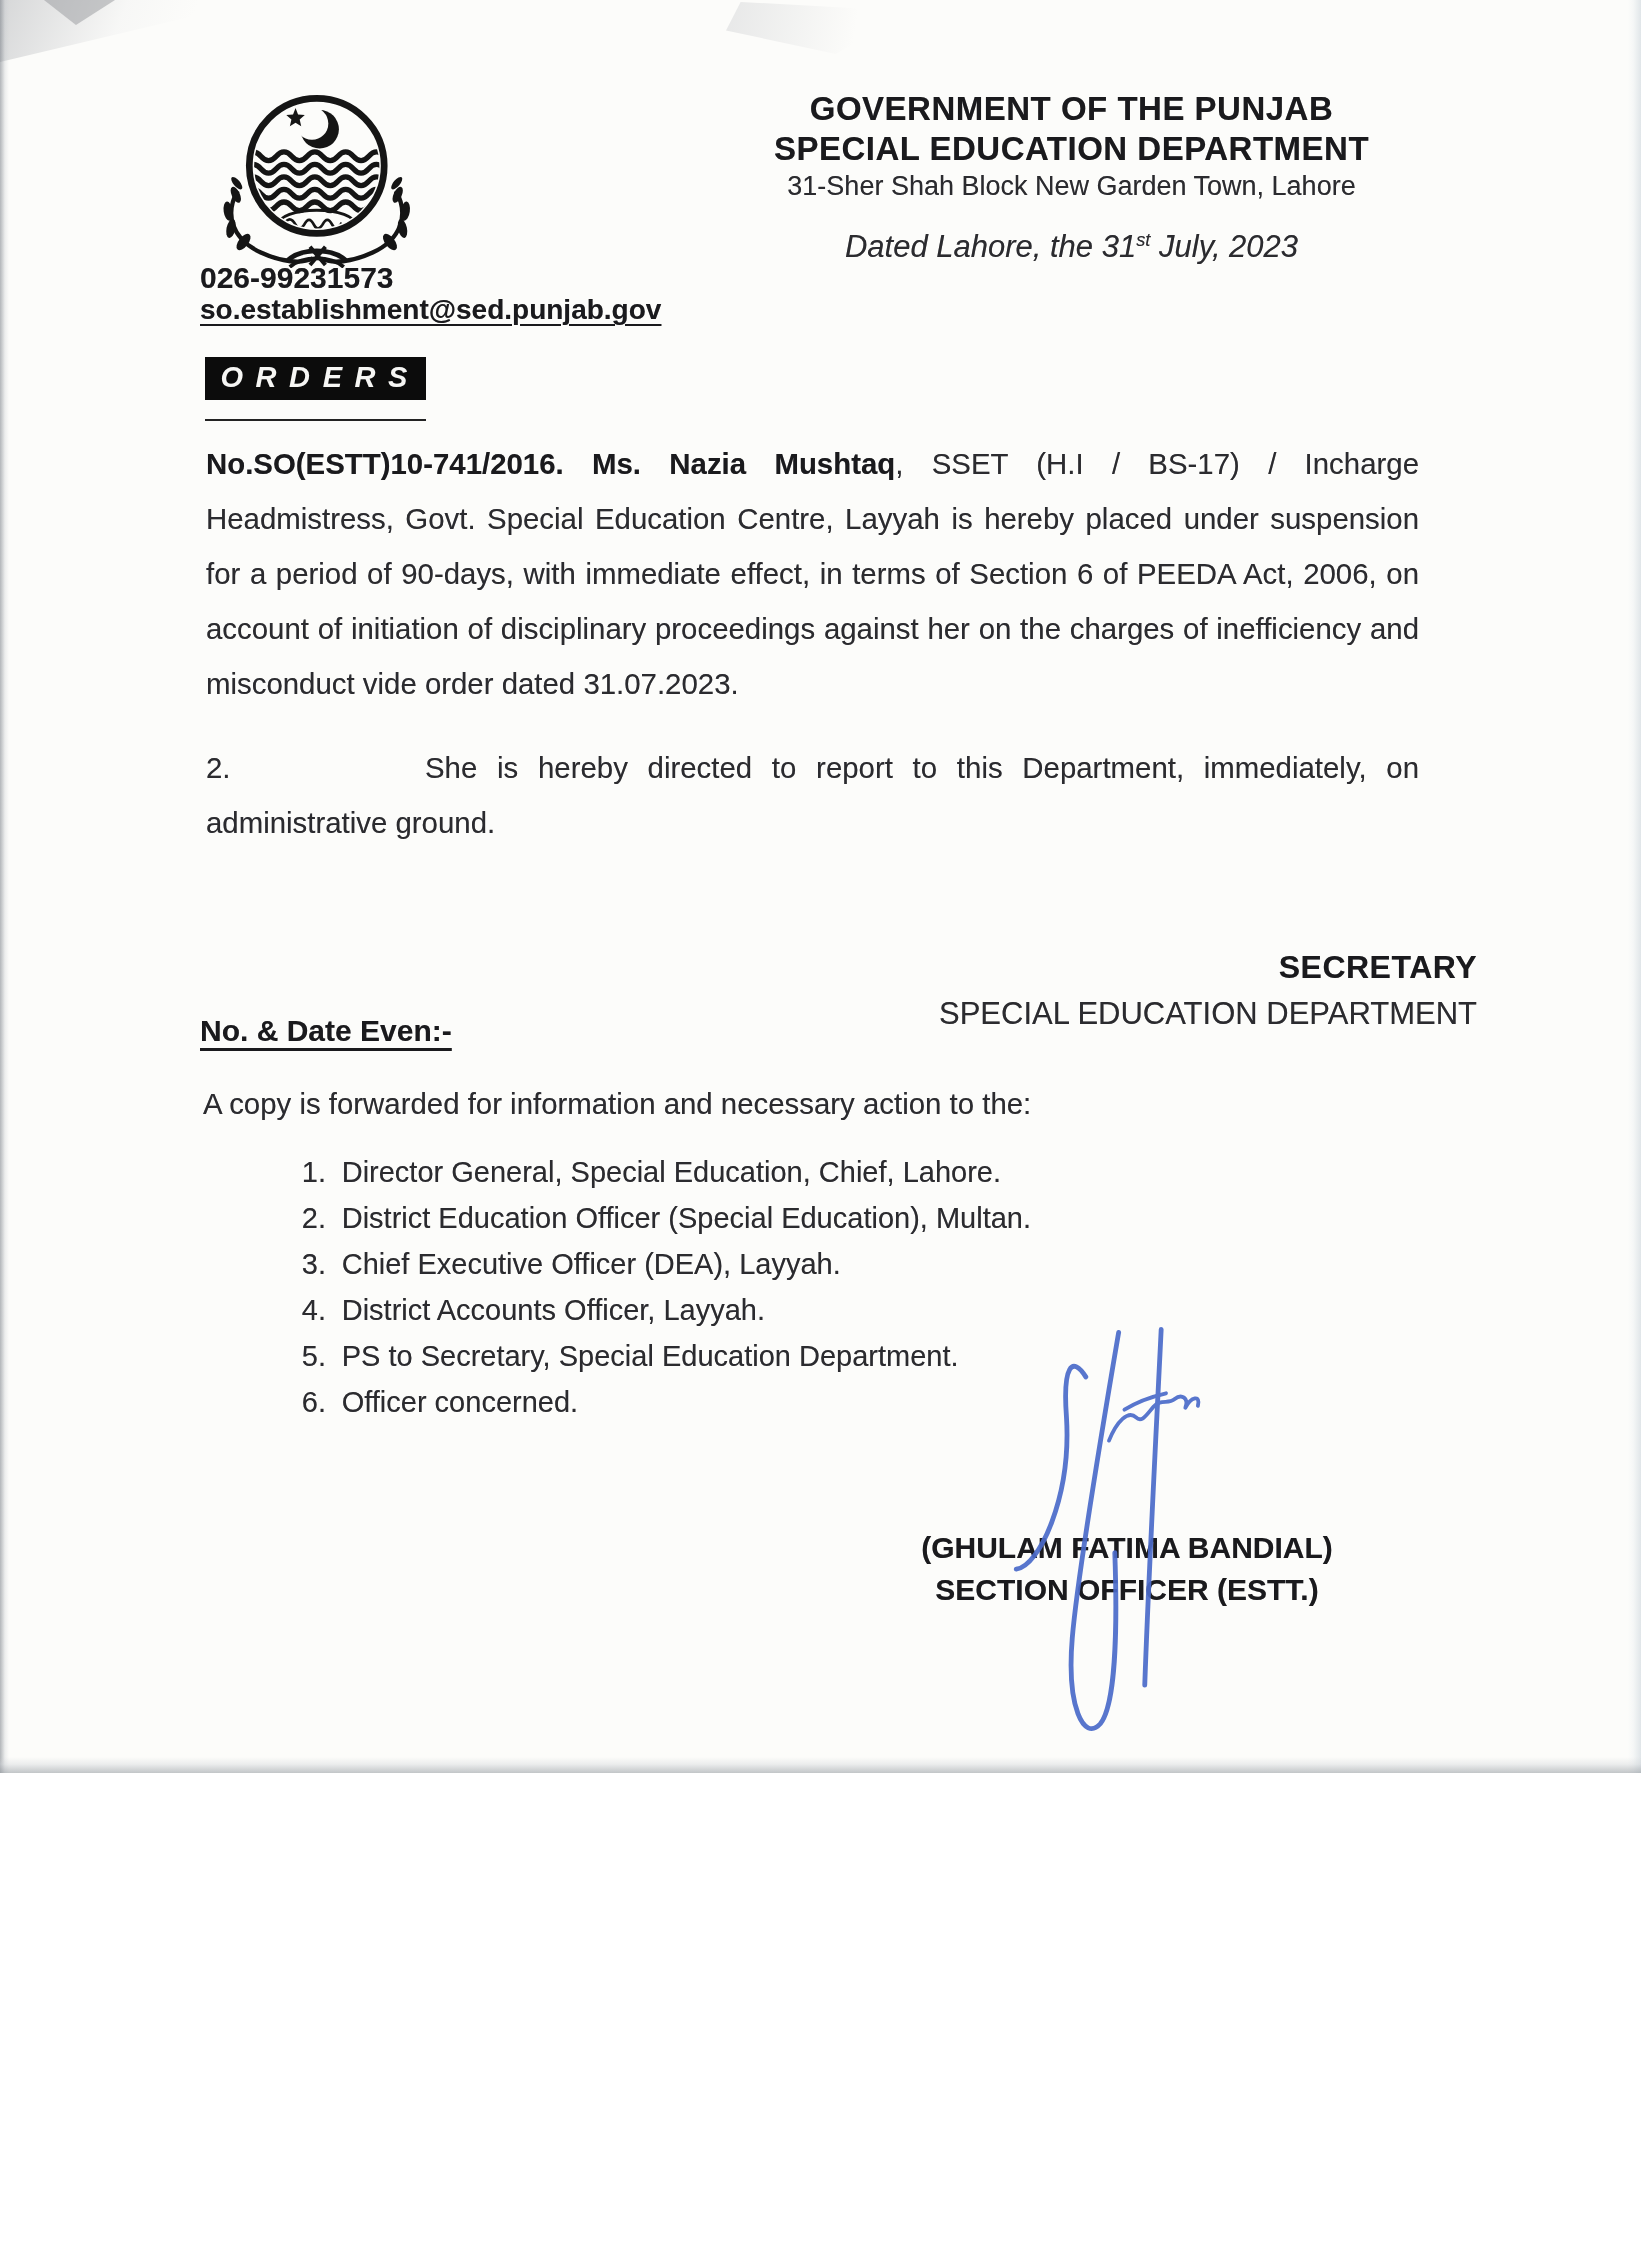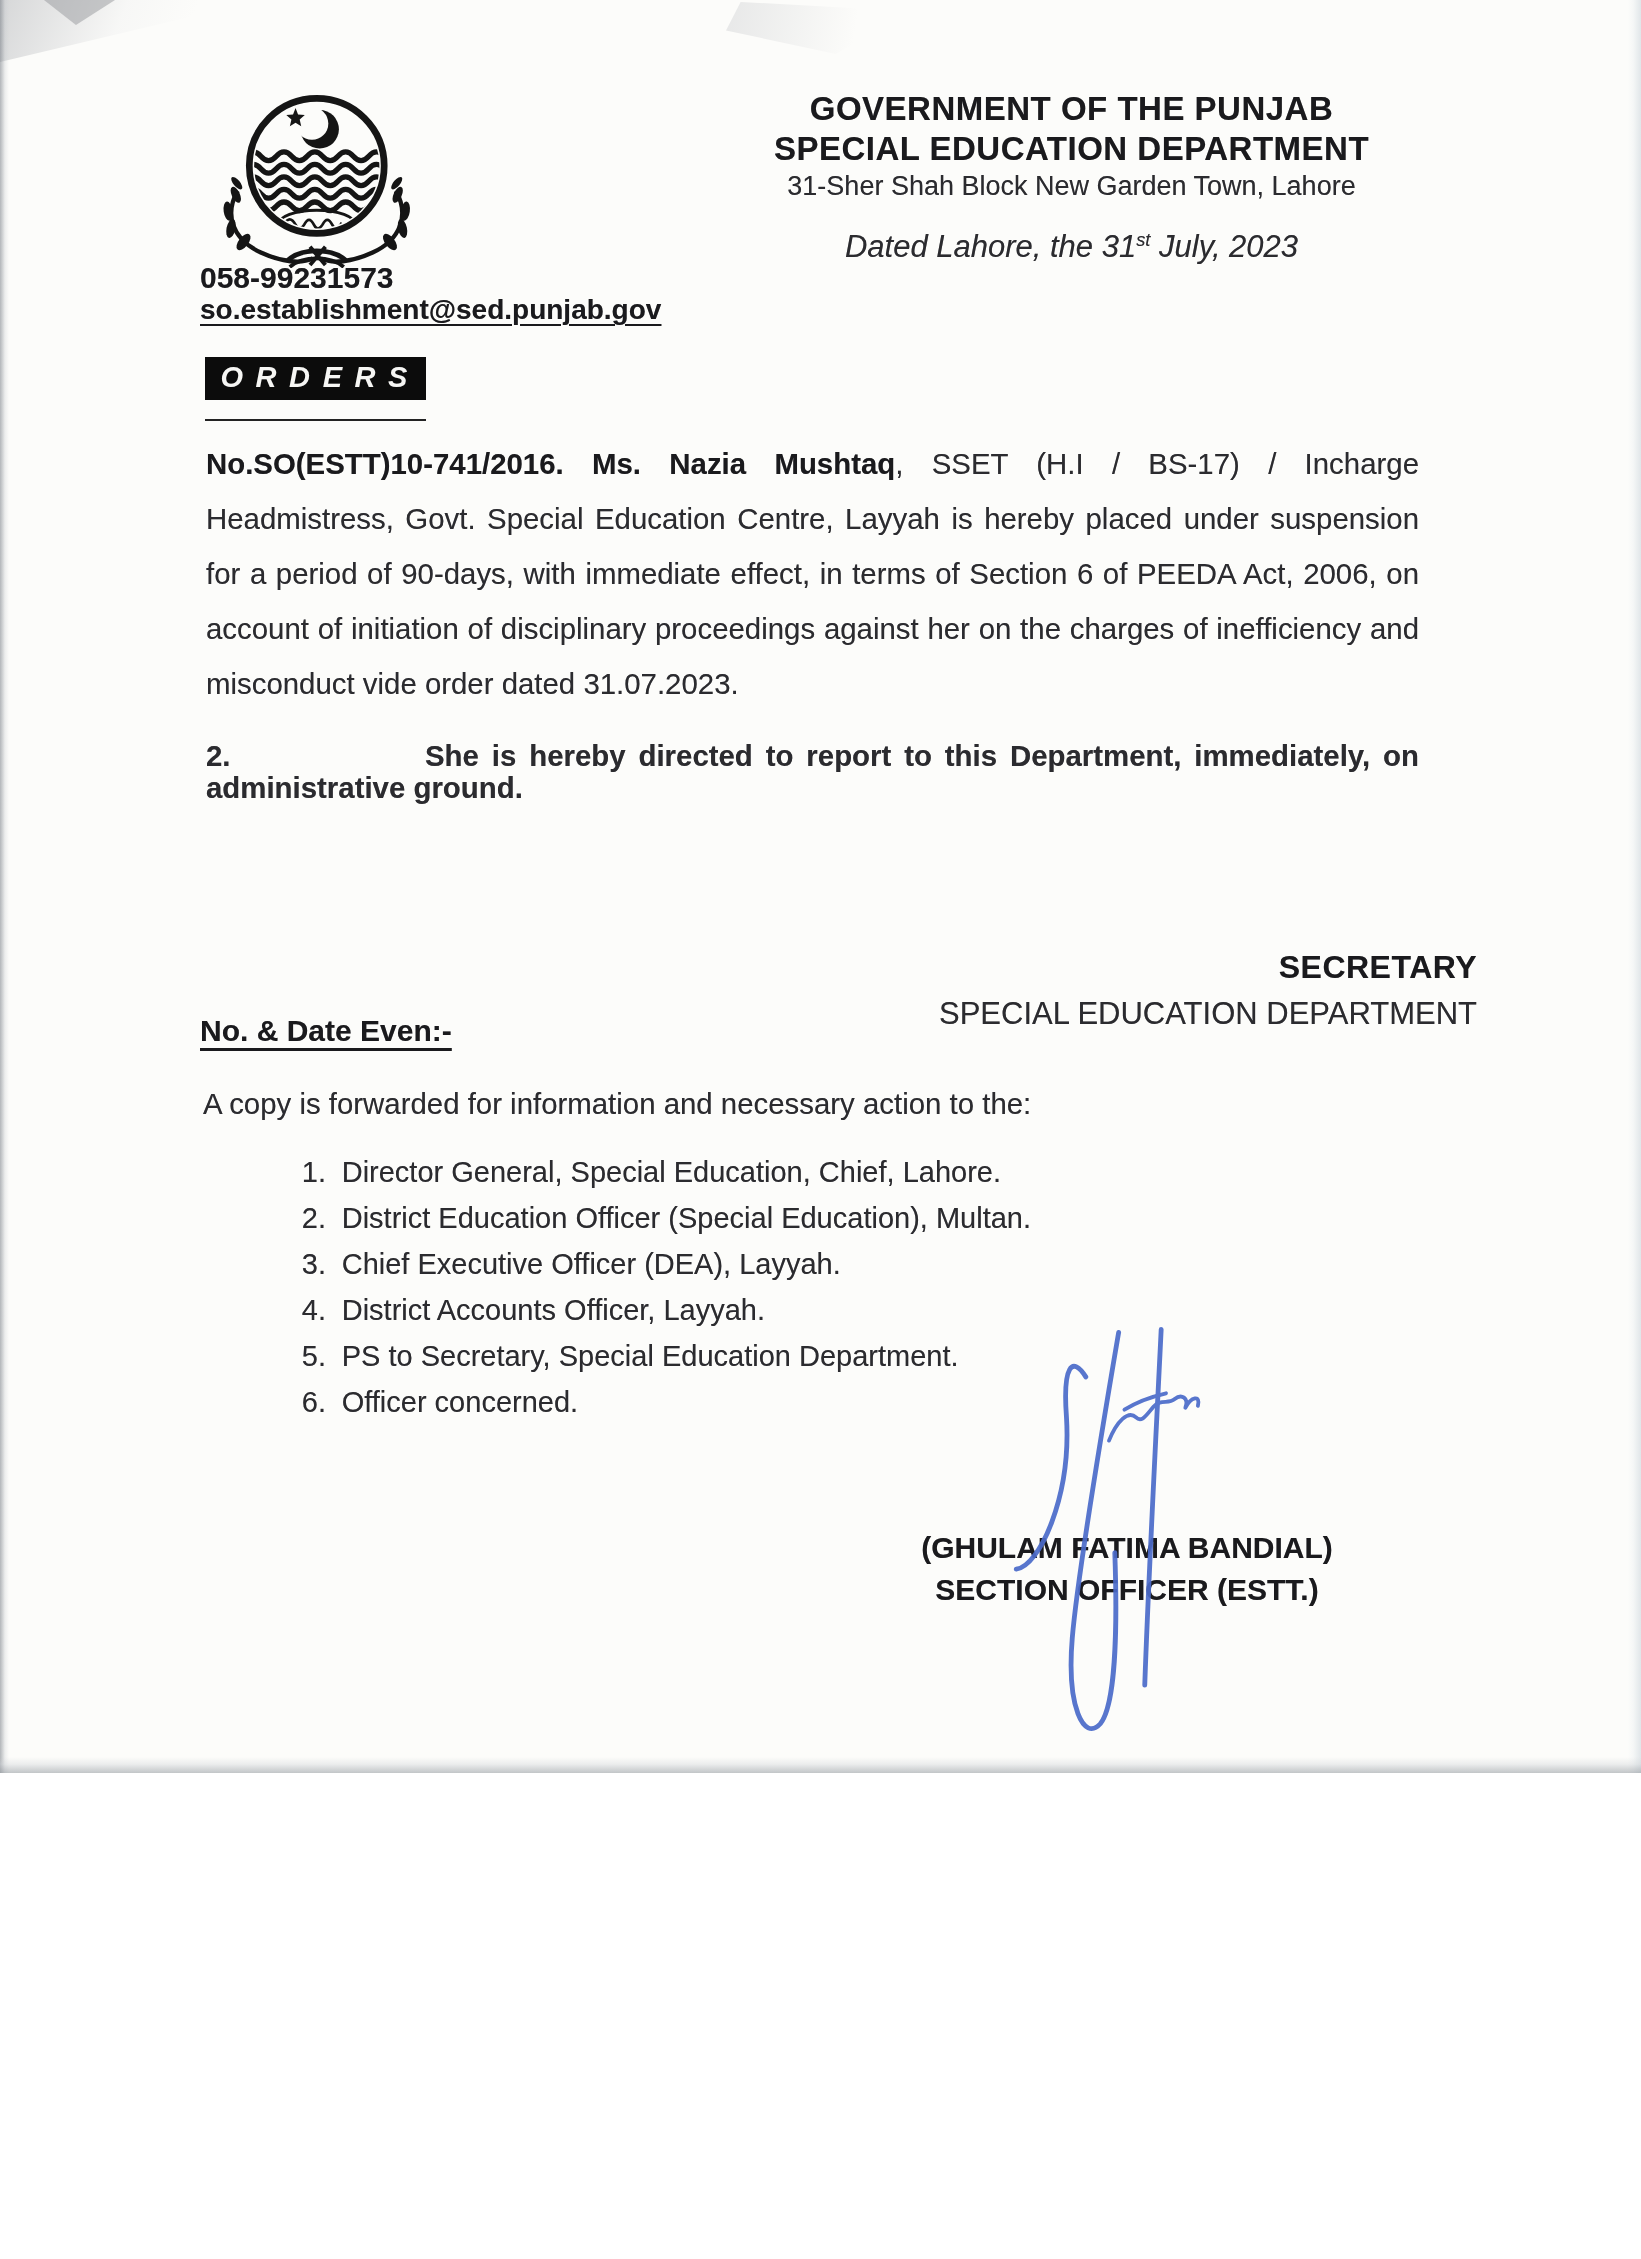--- a/index.html
+++ b/index.html
@@ -42,21 +42,21 @@
   
   .orders-wrap{position:absolute;left:205px;top:357px;border-bottom:2.9px solid #232323;padding-bottom:19px;}
   .orders-box{display:inline-block;background:var(--orders-bg);color:var(--orders-fg);
     font-style:italic;font-weight:bold;font-size:29px;letter-spacing:12.6px;
     padding:3.9px 5.8px 5.8px 15.4px;text-shadow:none;}
   
   .para1{position:absolute;left:206px;top:436px;width:1213px;margin:0;
     font-size:29.4px;line-height:55px;text-align:justify;}
   .para1 b{color:var(--ink-bold);}
   .para2{position:absolute;left:206px;top:740px;width:1213px;margin:0;
-    font-size:29.4px;line-height:32px;text-align:justify;font-weight:bold;}
+    font-size:29.4px;line-height:55px;text-align:justify;}
   .pnum{display:inline-block;width:219px;}
   
   .closer{position:absolute;left:772px;top:946px;width:705px;text-align:right;}
   .sec{font-weight:bold;font-size:32px;line-height:42px;color:var(--ink-bold);letter-spacing:0.5px;}
   .secd{font-size:31px;line-height:39px;margin-top:5.8px;}
   .even{position:absolute;left:200px;top:1014px;font-size:30px;font-weight:bold;color:var(--ink-bold);
     text-decoration:underline;text-decoration-thickness:2.9px;text-underline-offset:6.8px;}
   .copyline{position:absolute;left:203px;top:1087px;font-size:29.4px;}
   .dist{position:absolute;left:290px;top:1149px;margin:0;padding-left:44px;
     font-size:29px;line-height:46px;}
@@ -125,21 +125,21 @@
   </svg>
 
   <div class="lh-center">
     <div class="org1">GOVERNMENT OF THE PUNJAB</div>
     <div class="org2">SPECIAL EDUCATION DEPARTMENT</div>
     <div class="addr">31-Sher Shah Block New Garden Town, Lahore</div>
   </div>
 
   <div class="date-line"><span>Dated Lahore, the 31</span><sup>st</sup><span> July, 2023</span></div>
 
-  <div class="phone">058-99231573</div>
+  <div class="phone">026-99231573</div>
   <div class="email">so.establishment@sed.punjab.gov</div>
 
   <div class="orders-wrap">
     <span class="orders-box">ORDERS</span>
   </div>
 
   <p class="para1"><b>No.SO(ESTT)10-741/2016. Ms. Nazia Mushtaq</b><span>, SSET (H.I / BS-17) / Incharge Headmistress, Govt. Special Education Centre, Layyah is hereby placed under suspension for a period of 90-days, with immediate effect, in terms of Section 6 of PEEDA Act, 2006, on account of initiation of disciplinary proceedings against her on the charges of inefficiency and misconduct vide order dated 31.07.2023.</span></p>
 
   <p class="para2"><span class="pnum">2.</span><span>She is hereby directed to report to this Department, immediately, on administrative ground.</span></p>
 

